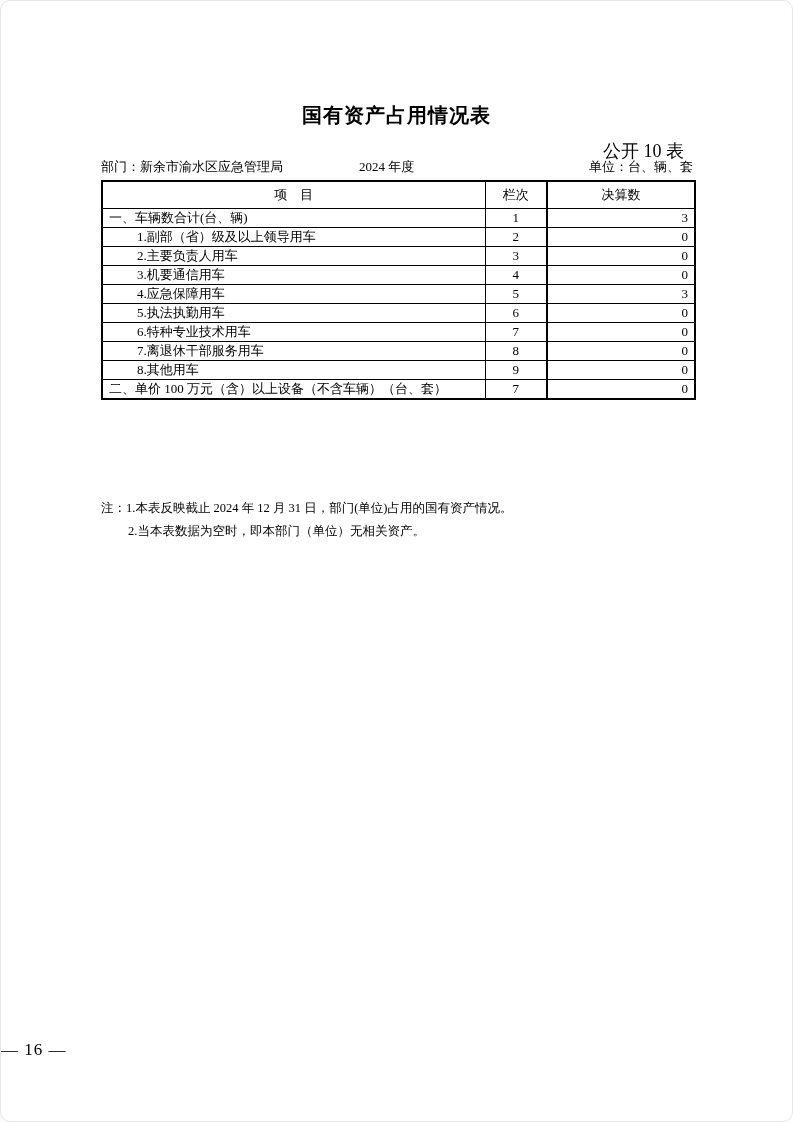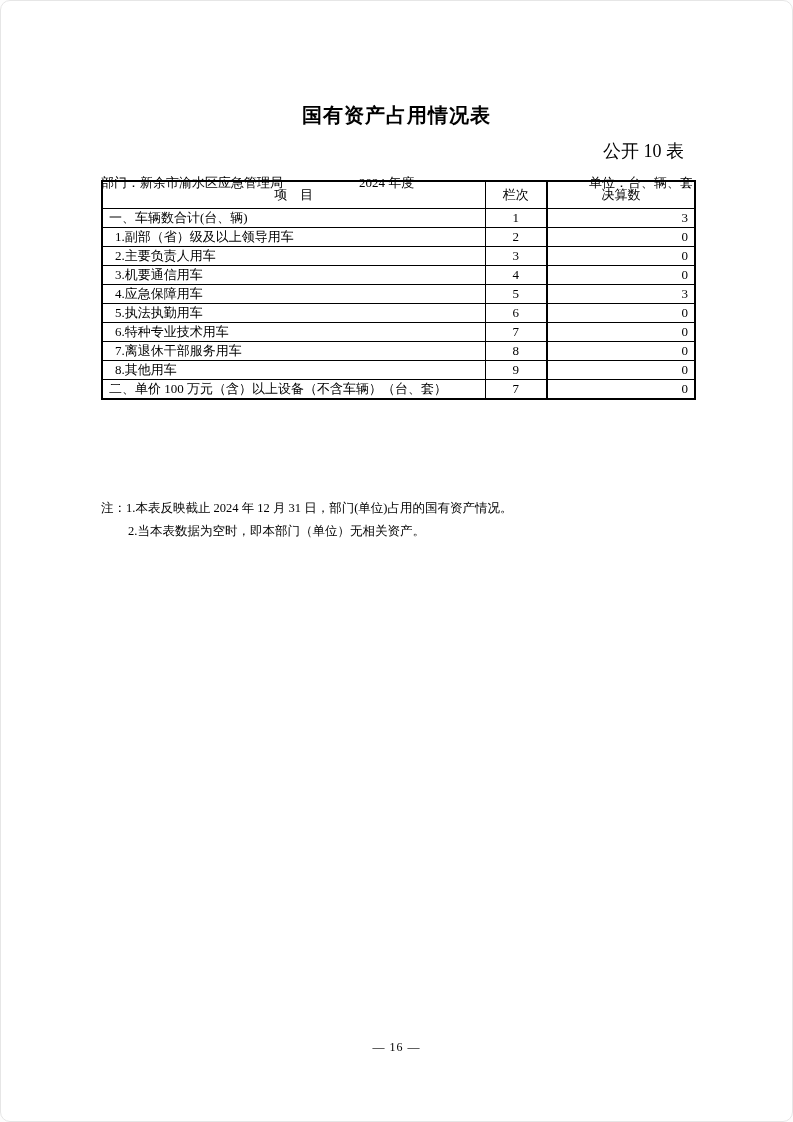--- a/index.html
+++ b/index.html
@@ -37,21 +37,20 @@
     right: 108px;
     font-size: 18px;
   }
   .info-line {
     position: absolute;
     top: 157px;
     left: 100px;
     width: 593px;
     height: 20px;
     font-size: 13px;
-    margin-top: 16px;
   }
   .info-dept { position: absolute; left: 0; top: 0; }
   .info-year { position: absolute; left: 258px; top: 0; }
   .info-unit { position: absolute; right: 1px; top: 0; }
 
   table.asset-table {
     position: absolute;
     top: 179px;
     left: 100px;
     width: 593px;
@@ -66,21 +65,21 @@
   table.asset-table th, table.asset-table td {
     border: 1.5px solid var(--border);
     font-weight: normal;
     overflow: hidden;
     white-space: nowrap;
   }
   table.asset-table thead tr { height: 27px; }
   table.asset-table tbody tr { height: 16px; }
   th.col-item, th.col-index, th.col-value { text-align: center; }
   td.col-item { text-align: left; padding-left: 6px; }
-  td.col-item.indent { padding-left: 12px; }
+  td.col-item.indent { padding-left: 34px; }
   td.col-index { text-align: center; }
   td.col-value { text-align: right; padding-right: 6px; }
   .bl-heavy { border-left: 2px solid var(--border) !important; }
 
   .notes {
     position: absolute;
     top: 496px;
     left: 100px;
     width: 600px;
     font-size: 12.5px;
@@ -88,22 +87,21 @@
   }
   .note-row { display: flex; }
   .note-prefix { flex: 0 0 auto; }
   .note-line2 { padding-left: 27px; }
 
   .page-number {
     position: absolute;
     top: 1039px;
     left: 0;
     width: 100%;
-    text-align: center;
-    font-size: 12px;
+    font-size: 17px;
     letter-spacing: 1px;
   }
 </style>
 </head>
 <body>
 
 <div class="page">
 
   <div class="doc-title">国有资产占用情况表</div>
 

